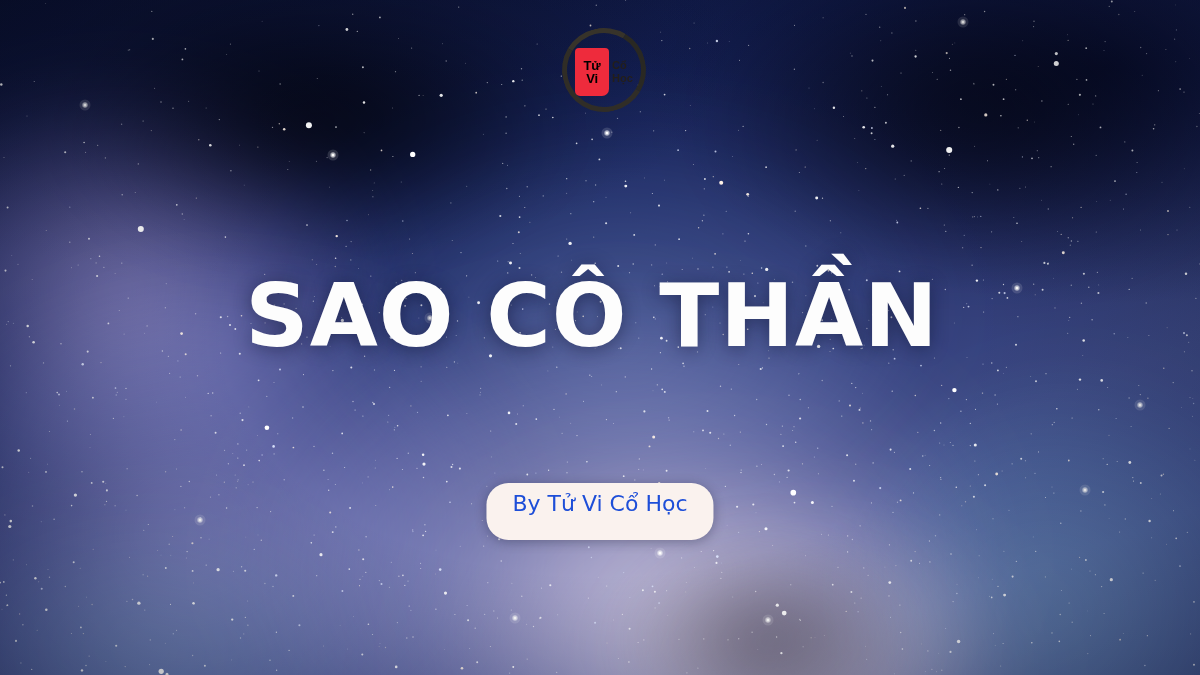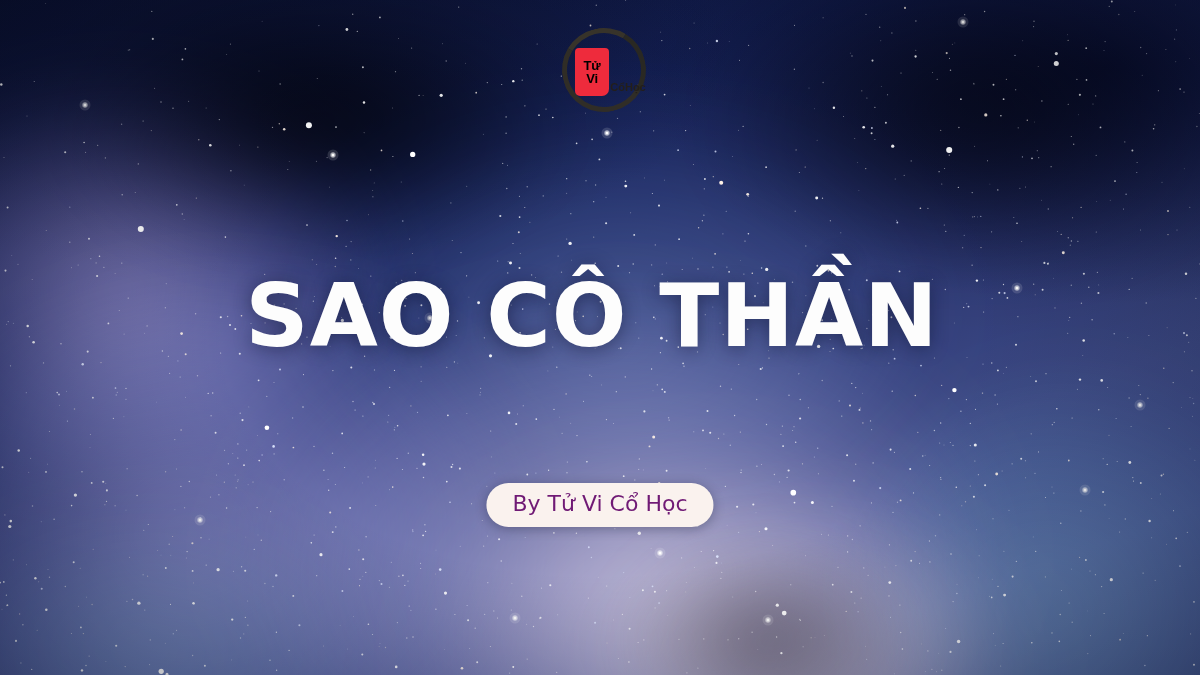--- a/index.html
+++ b/index.html
@@ -92,22 +92,22 @@
     align-items:center; justify-content:center;
     line-height:1;
   }
   .logo-stamp span {
     color:#000000; font-weight:700; font-size:13px;
     letter-spacing:-.3px; display:block;
   }
   .logo-side {
     position:absolute; left:54px; top:26px;
     width:32px; height:44px;
-    display:flex; 
-    align-items:flex-end; justify-content:center;
+    display:flex; flex-direction:column;
+    align-items:flex-start; justify-content:center;
     line-height:1.15;
   }
   .logo-side span {
     color:#241f18; font-weight:700; font-size:11px;
     display:block; opacity:.95;
   }
 
   
   .title {
     position:absolute; left:0; right:16px; top:272px;
@@ -120,23 +120,23 @@
     line-height:1;
     white-space:nowrap;
     text-shadow:0 2px 18px rgba(10,14,40,.45);
   }
 
   
   .byline {
     position:absolute; left:50%; top:483px;
     transform:translateX(-50%);
     background:#faf2ee;
-    color:#701a75;
+    color:#1d4ed8;
     border-radius:22px;
-    padding:9px 26px 11px;
+    padding:9px 26px 24px;
     font-family:"DejaVu Sans", sans-serif;
     font-size:22px;
     font-weight:400;
     line-height:1.1;
     white-space:nowrap;
     box-shadow:0 2px 12px rgba(8,10,30,.30);
   }
 </style>
 </head>
 <body>

